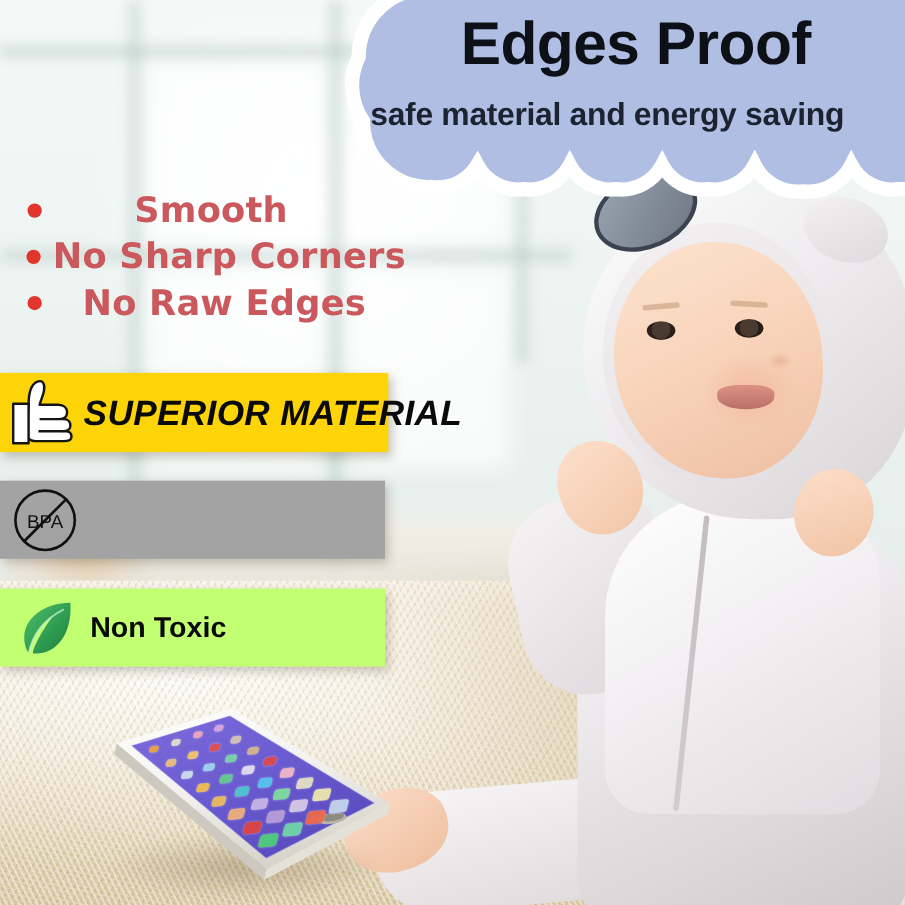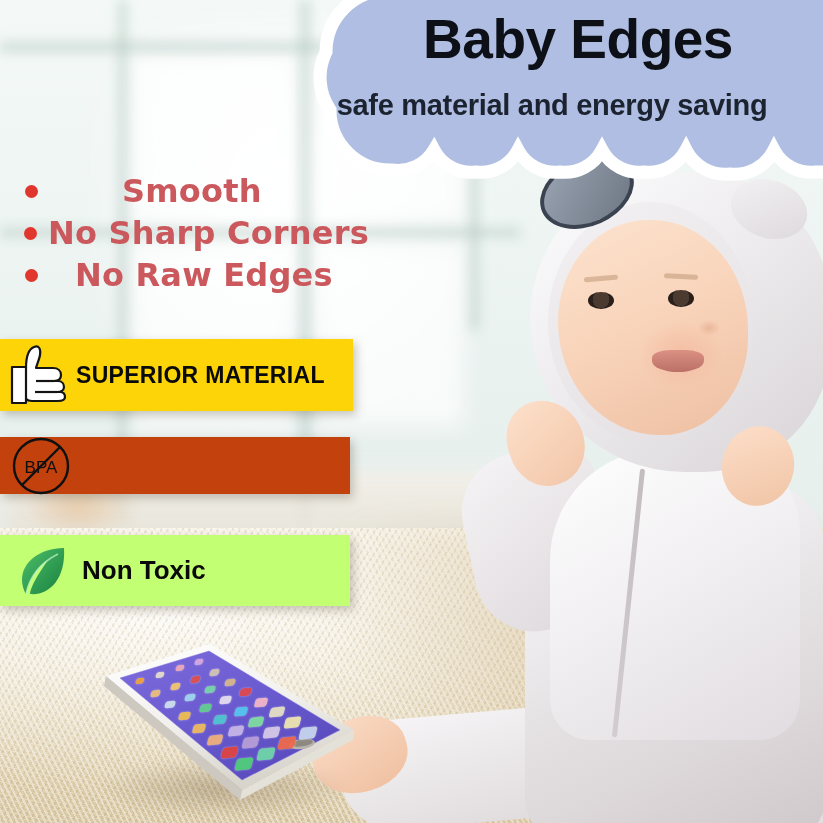--- a/index.html
+++ b/index.html
@@ -190,22 +190,22 @@
   }
   .badge .ico{
     flex:0 0 auto;display:flex;align-items:center;justify-content:center;
   }
   .badge .lbl{
     font-weight:bold;color:#0a0a0a;white-space:nowrap;
     font-family:"Liberation Sans", sans-serif;
   }
   #badge-superior{top:339px;width:353px;height:72px;background:#fcd407;}
   #badge-superior .ico{width:74px;height:72px;margin-left:2px;}
-  #badge-superior .lbl{font-size:23px;letter-spacing:.3px;}
-  #badge-bpa{top:437px;width:350px;height:57px;background:#c2410c;}
+  #badge-superior .lbl{font-size:32px;letter-spacing:.3px;font-style:italic;}
+  #badge-bpa{top:437px;width:350px;height:71px;background:#a3a3a3;}
   #badge-bpa .ico{width:70px;height:71px;margin-left:6px;}
   #badge-bpa .lbl{font-size:26px;margin-left:6px;}
   #badge-nontoxic{top:535px;width:350px;height:71px;background:#c3ff72;}
   #badge-nontoxic .ico{width:66px;height:71px;margin-left:10px;}
   #badge-nontoxic .lbl{font-size:26px;margin-left:6px;}
 
   
   .phone{position:absolute;left:92px;top:638px;width:268px;height:180px;}
   .phone-shadow{
     position:absolute;left:8px;top:120px;width:250px;height:60px;border-radius:50%;
@@ -289,21 +289,21 @@
           L 580 190
           L 580 -40
           L 120 -40
           Z"></path>
       </defs>
       <use href="#cloudpath" fill="#afbee2" stroke="#ffffff" stroke-width="13"></use>
     </svg>
   </div>
 
   <div class="cloud-text">
-    <div class="cloud-title">Baby Edges</div>
+    <div class="cloud-title">Edges Proof</div>
     <div class="cloud-sub">safe material and energy saving</div>
   </div>
 
   <div class="bullets">
     <div class="bullet-row r0">
       <span class="dot"></span>
       <span class="bullet-txt">Smooth</span>
     </div>
     <div class="bullet-row r1">
       <span class="dot"></span>

